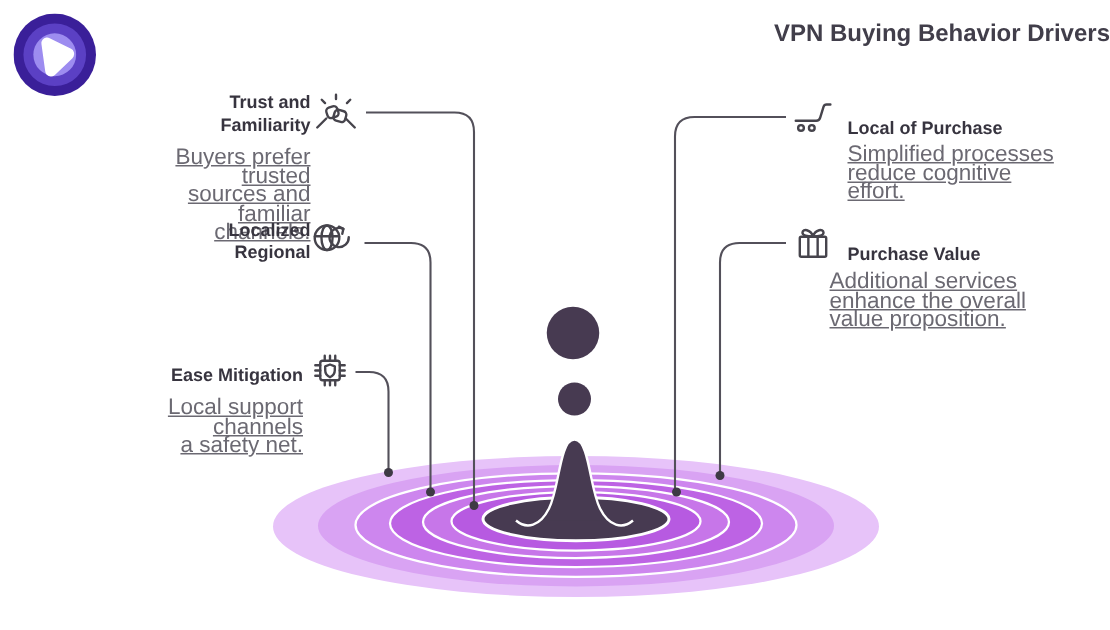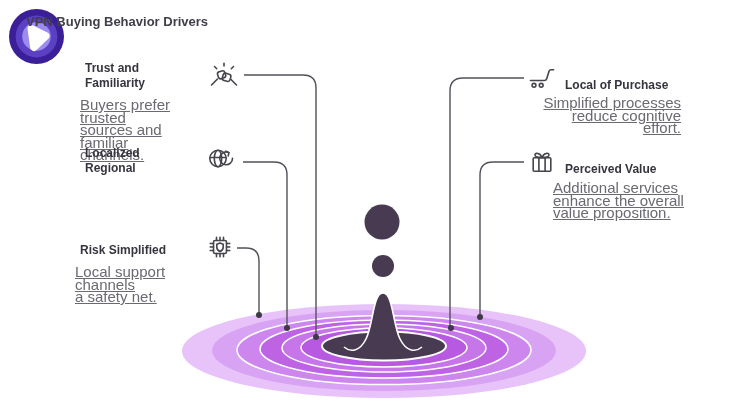--- a/index.html
+++ b/index.html
@@ -2,34 +2,34 @@
 <html><head>
 <meta charset="utf-8">
 <style>
   html,body{margin:0;padding:0;background:#fff;}
   .canvas{
     position:relative;width:740px;height:420px;background:#ffffff;
     font-family:"Liberation Sans",sans-serif;overflow:hidden;
   }
   .scene{position:absolute;left:0;top:0;}
   .page-title{
-    position:absolute;left:26px;top:14px;width:714px;text-align:left;
-    font-size:13px;font-weight:bold;color:#413e4a;
+    position:absolute;left:26px;top:14px;width:714px;text-align:right;
+    font-size:16px;font-weight:bold;color:#413e4a;
   }
   .logo{position:absolute;left:9px;top:9px;width:55px;height:55px;}
   .t{
     position:absolute;font-weight:bold;font-size:12px;line-height:15px;
     color:#37343f;white-space:pre-line;
   }
   .d{
     position:absolute;font-size:15px;line-height:12.5px;color:#6b6972;
     white-space:pre-line;
     text-decoration:underline;
   }
-  .ra{text-align:left;}
+  .ra{text-align:right;}
   .ic{position:absolute;width:32px;height:32px;color:#46444c;}
   .ic svg{width:100%;height:100%;}
 </style>
 </head>
 <body>
 
 <div class="canvas">
 
   <svg class="scene" width="740" height="420" viewBox="0 0 740 420">
 
@@ -92,47 +92,47 @@
   <div class="ic" style="left:205px;top:145px;">
     <svg viewBox="0 0 32 32" fill="none" stroke="currentColor" stroke-width="1.6" stroke-linecap="round" stroke-linejoin="round">
       <circle cx="13" cy="13.5" r="8.2"></circle>
       <ellipse cx="13" cy="13.5" rx="3.7" ry="8.2"></ellipse>
       <path d="M5 12.5 H21"></path>
       <path d="M27.5 13.2 A6.4 6.4 0 1 1 23.9 7.6"></path>
       <path d="M20.9 6.1 L23.9 7.6 L23.2 10.9"></path>
     </svg>
   </div>
 
-  <div class="t ra" style="left:80px;top:243px;width:122px;">Risk Simplified</div>
+  <div class="t ra" style="left:80px;top:243px;width:122px;">Ease Mitigation</div>
   <div class="ic" style="left:204px;top:231px;">
     <svg viewBox="0 0 32 32" fill="none" stroke="currentColor" stroke-width="1.6" stroke-linecap="round" stroke-linejoin="round">
       <rect x="9.5" y="9.5" width="13" height="13" rx="1.6"></rect>
       <path d="M16 12 L19.2 13.2 V15.9 C19.2 18.3 17.8 19.7 16 20.5 C14.2 19.7 12.8 18.3 12.8 15.9 V13.2 Z"></path>
       <path d="M12.5 9.5 V6.2 M16 9.5 V6.2 M19.5 9.5 V6.2 M12.5 22.5 V25.8 M16 22.5 V25.8 M19.5 22.5 V25.8 M9.5 12.5 H6.2 M9.5 16 H6.2 M9.5 19.5 H6.2 M22.5 12.5 H25.8 M22.5 16 H25.8 M22.5 19.5 H25.8"></path>
     </svg>
   </div>
   <div class="d ra" style="left:75px;top:266px;width:127px;">Local support channels
 a safety net.</div>
 
   <div class="ic" style="left:526px;top:61px;">
     <svg viewBox="0 0 32 32" fill="none" stroke="currentColor" stroke-width="1.6" stroke-linecap="round" stroke-linejoin="round">
       <path d="M4.5 19.5 H18.2 C19.7 19.5 20.4 18.7 20.8 17.4 L23 10.2 C23.3 9.3 24.1 8.7 25.1 8.7 H27.6"></path>
       <circle cx="8" cy="24.3" r="1.9"></circle>
       <circle cx="15.2" cy="24.3" r="1.9"></circle>
     </svg>
   </div>
   <div class="t" style="left:565px;top:78px;width:160px;">Local of Purchase</div>
-  <div class="d" style="left:531px;top:97px;width:150px;text-align:right;">Simplified processes
+  <div class="d" style="left:565px;top:97px;width:150px;">Simplified processes
 reduce cognitive effort.</div>
 
   <div class="ic" style="left:526px;top:146px;">
     <svg viewBox="0 0 32 32" fill="none" stroke="currentColor" stroke-width="1.6" stroke-linecap="round" stroke-linejoin="round">
       <rect x="7.2" y="11.8" width="17.6" height="13.4" rx="1"></rect>
       <path d="M12.9 11.8 V25.2 M19.1 11.8 V25.2"></path>
       <path d="M16 11.6 C14.3 6.8 9.2 6.4 9 8.9 C8.8 11.2 12.3 11.6 16 11.6 C19.7 11.6 23.2 11.2 23 8.9 C22.8 6.4 17.7 6.8 16 11.6 Z"></path>
     </svg>
   </div>
-  <div class="t" style="left:565px;top:162px;width:160px;">Perceived Value</div>
+  <div class="t" style="left:565px;top:162px;width:160px;">Purchase Value</div>
   <div class="d" style="left:553px;top:182px;width:150px;">Additional services
 enhance the overall
 value proposition.</div>
 
 </div>
 
 </body></html>

